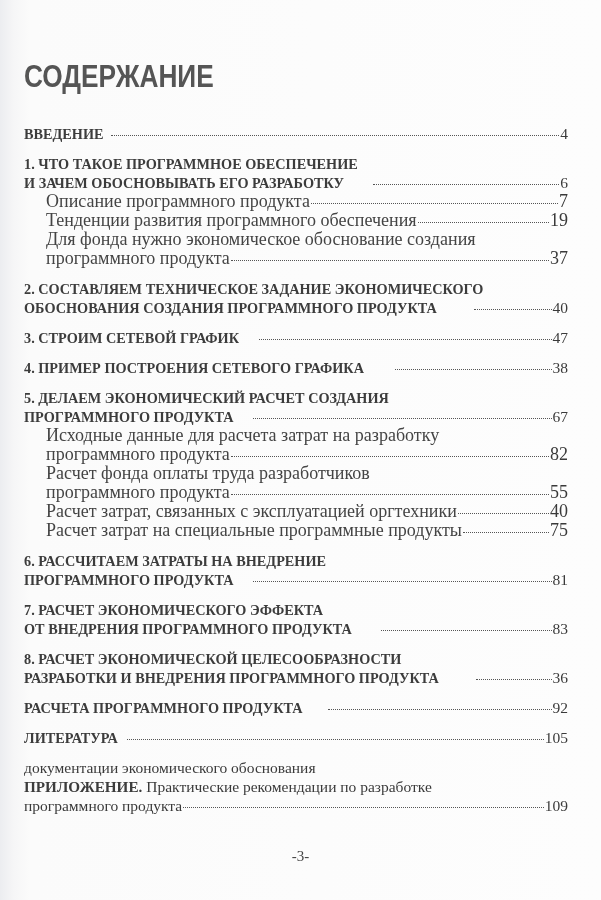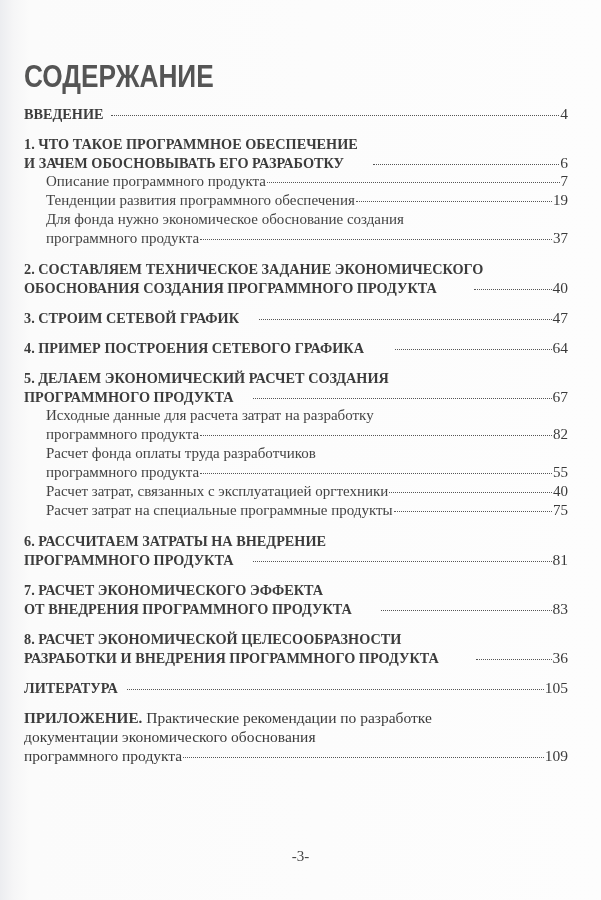--- a/index.html
+++ b/index.html
@@ -10,36 +10,36 @@
     color: #3a3a3a;
     position: relative;
   }
   .page-title {
     position: absolute; left: 24px; top: 58px;
     font-family: "Liberation Sans", "DejaVu Sans", sans-serif;
     font-size: 32px; font-weight: bold; letter-spacing: 0px;
     color: #555;
     transform: scaleX(0.82); transform-origin: left top;
   }
-  .toc { position: absolute; left: 24px; top: 104px; width: 544px; }
+  .toc { position: absolute; left: 24px; top: 124px; width: 544px; }
   .entry { position: relative; }
   .line {
     display: flex; align-items: baseline; white-space: nowrap;
     line-height: 19px; font-size: 15.5px;
   }
   .line .t { white-space: nowrap; }
   .line .leader {
     flex: 1; overflow: hidden; margin: 0 1px;
     border-bottom: 1.6px dotted #555; height: 0; position: relative; top: -3px;
   }
   .line .p { white-space: nowrap; }
   .h { font-weight: bold; color: #3c3c3c; font-size: 15.2px; }
   .h .t { transform: scaleX(0.92); transform-origin: left; display: inline-block; }
   .sub { padding-left: 22px; color: #444; font-size: 15px; }
-  .sub .line { font-size: 15px; text-align: right; }
+  .sub .line { font-size: 18px; text-align: right; }
   .p { font-weight: normal; color: #3a3a3a; }
   .block { margin-bottom: 11px; }
   .footer {
     position: absolute; left: 0; width: 601px; top: 848px;
     text-align: center; font-size: 15px; color: #444;
   }
   .appendix .lbl { font-weight: bold; }
 </style>
 </head>
 <body>
@@ -111,21 +111,21 @@
           <span class="leader"></span>
           <span class="p">47</span>
         </div>
       </div>
     </div>
     <div class="entry block">
       <div class="h">
         <div class="line">
           <span class="t">4. ПРИМЕР ПОСТРОЕНИЯ СЕТЕВОГО ГРАФИКА</span>
           <span class="leader"></span>
-          <span class="p">64</span>
+          <span class="p">38</span>
         </div>
       </div>
     </div>
     <div class="entry block">
       <div class="h">
         <div class="line">
           <span class="t">5. ДЕЛАЕМ ЭКОНОМИЧЕСКИЙ РАСЧЕТ СОЗДАНИЯ</span>
         </div>
         <div class="line">
           <span class="t">ПРОГРАММНОГО ПРОДУКТА</span>
@@ -199,41 +199,46 @@
         </div>
         <div class="line">
           <span class="t">РАЗРАБОТКИ И ВНЕДРЕНИЯ ПРОГРАММНОГО ПРОДУКТА</span>
           <span class="leader"></span>
           <span class="p">36</span>
         </div>
       </div>
     </div>
     <div class="entry block">
       <div class="h">
+        <div class="line">
+          <span class="t">РАСЧЕТА ПРОГРАММНОГО ПРОДУКТА</span>
+          <span class="leader"></span>
+          <span class="p">92</span>
+        </div>
       </div>
     </div>
     <div class="entry block">
       <div class="h">
         <div class="line">
           <span class="t">ЛИТЕРАТУРА</span>
           <span class="leader"></span>
           <span class="p">105</span>
         </div>
       </div>
     </div>
     <div class="entry block appendix" id="appendix">
+    <div class="line">
+      <span class="t">документации экономического обоснования</span>
+    </div>
     <div class="line">
       <span class="t">
         <span class="lbl h">ПРИЛОЖЕНИЕ.</span><span> Практические рекомендации по разработке</span>
       </span>
     </div>
     <div class="line">
-      <span class="t">документации экономического обоснования</span>
-    </div>
-    <div class="line">
       <span class="t">программного продукта</span>
       <span class="leader"></span>
       <span class="p">109</span>
     </div>
   </div>
 </div>
 
 <div class="footer">-3-</div>
 
 </body></html>

